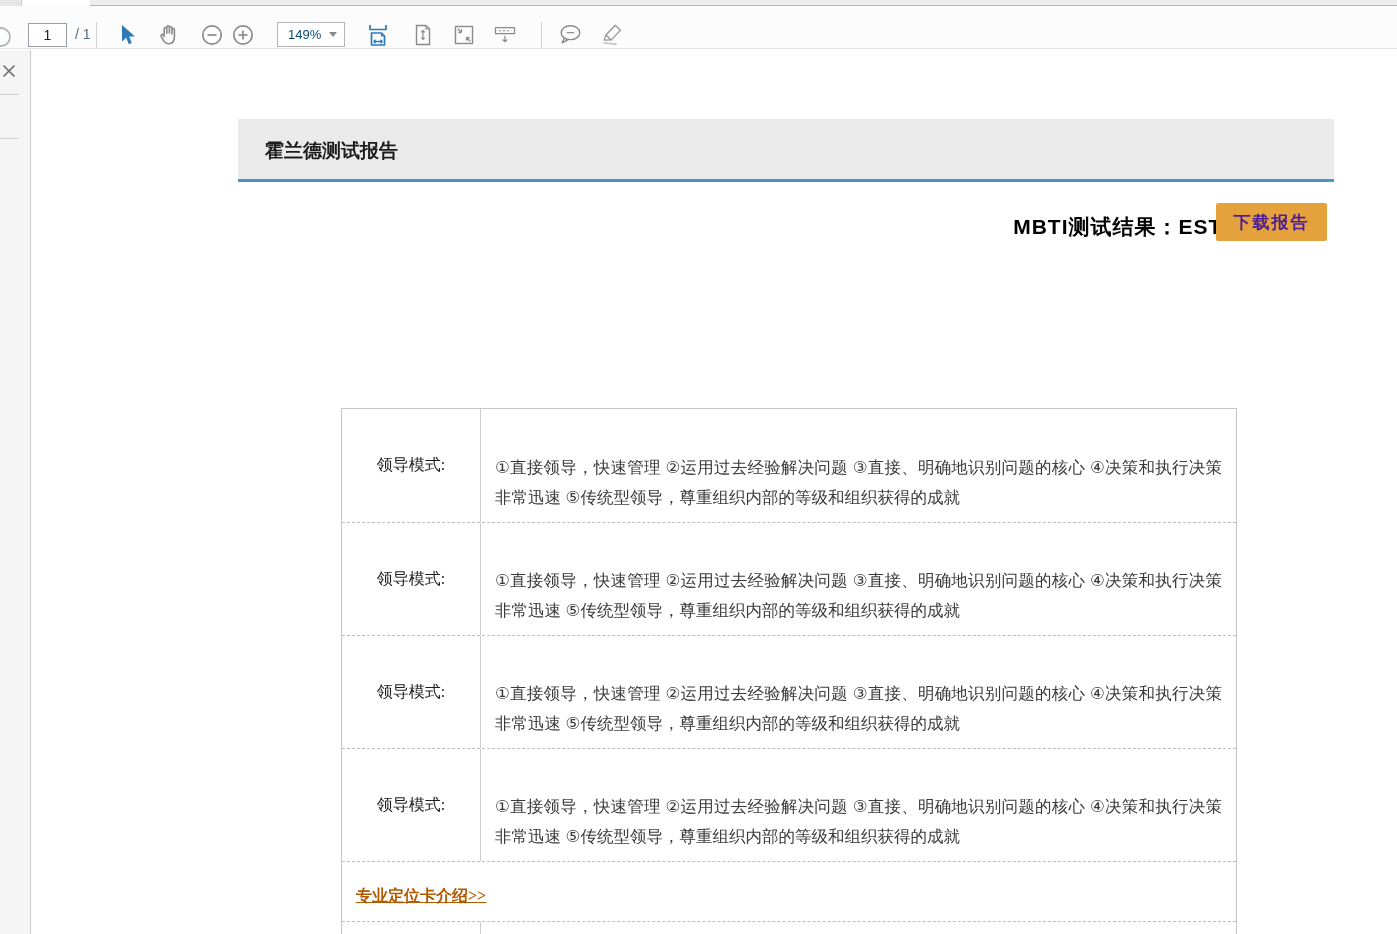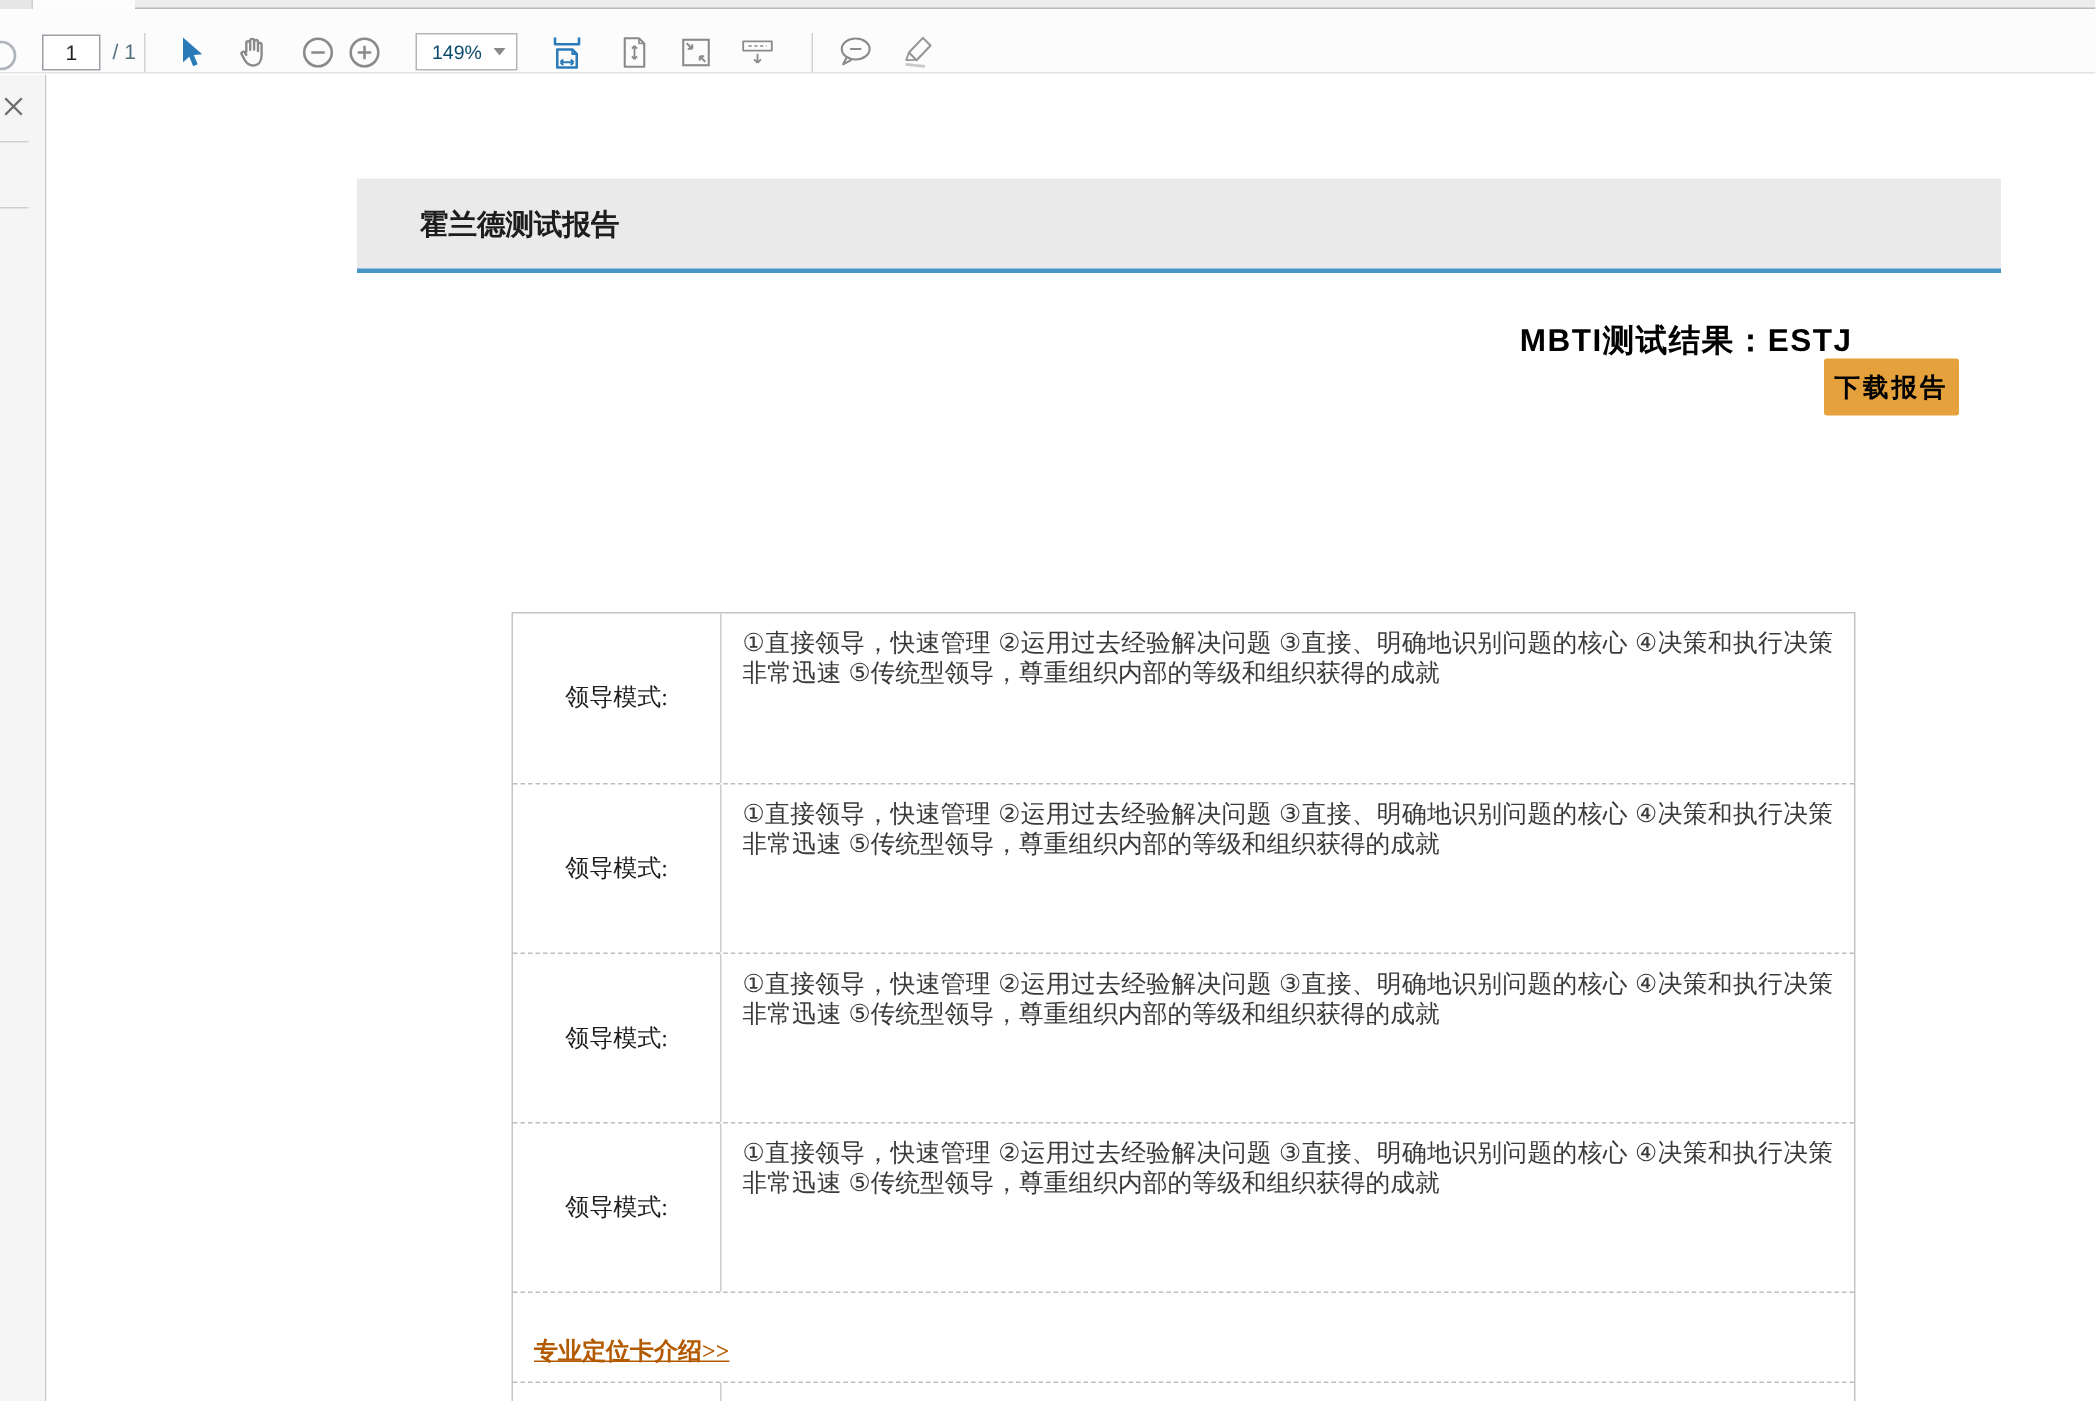--- a/index.html
+++ b/index.html
@@ -41,41 +41,41 @@
   .panel-close { position:absolute; left:1px; top:13px; width:16px; height:16px; cursor:pointer; }
   .panel-sep { position:absolute; left:0; width:19px; height:1px; background:#cfcfcf; }
   .ps1 { top:44px; } .ps2 { top:88px; }
   .collapse-handle { position:absolute; left:33px; top:453px; width:0; height:0; cursor:pointer;
     border-top:6px solid transparent; border-bottom:6px solid transparent; border-right:8px solid #8a8e96; }
 
   
   .doc { position:absolute; left:31px; top:0; width:1366px; height:884px; background:#fff; }
   .banner { position:absolute; left:207px; top:69px; width:1096px; height:63px;
     background:#eaeaea; border-bottom:3px solid #4795c7; }
-  .banner .doc-title { line-height:63px; padding-left:42px; font-size:19px; font-weight:bold; color:#1d1d1d;
+  .banner .doc-title { line-height:63px; padding-left:27px; font-size:19px; font-weight:bold; color:#1d1d1d;
     font-family:"Liberation Serif","DejaVu Serif",serif; }
   .result-heading { position:absolute; left:307px; top:163px; width:897px; text-align:right;
     font-size:21px; font-weight:bold; color:#000; letter-spacing:1px;
     font-family:Liberation Sans, sans-serif; }
-  .download-btn { position:absolute; left:1185px; top:153px; width:90px; height:38px;
-    background:#e5a23c; border:none; border-radius:2px; color:#000000; font-size:17px; font-weight:bold;
-    letter-spacing:2px; cursor:pointer; font-family:"Liberation Serif","DejaVu Serif",serif;margin-top:36px; }
+  .download-btn { position:absolute; left:1185px; top:153px; width:111px; height:38px;
+    background:#e5a23c; border:none; border-radius:2px; color:#4c1d95; font-size:17px; font-weight:bold;
+    letter-spacing:2px; cursor:pointer; font-family:"Liberation Serif","DejaVu Serif",serif; }
   .intro { position:absolute; left:307px; top:213px; width:897px; font-size:17px; line-height:30px;
     color:#3d3d3d; text-align:justify; text-indent:2em; }
 
   .report-table { position:absolute; left:310px; top:358px; width:896px; background:#fff;
     border:1px solid #c5c5c5; }
   .t-row { display:flex; }
   .t-row + .t-row { border-top:1px dashed #bdbdbd; }
   .t-label { width:139px; min-width:139px; border-right:1px solid #cccccc;
     display:flex; align-items:center; justify-content:center;
     font-size:16px; font-weight:normal; color:#1e1e1e;
     font-family:"Liberation Serif","DejaVu Serif",serif; }
-  .t-content { flex:1; padding:10px 14px; display:flex; align-items:flex-start;
-    font-size:16.5px; line-height:20px; color:#3a3a3a; text-align:justify; }
+  .t-content { flex:1; padding:10px 14px; display:flex; align-items:flex-end;
+    font-size:16.5px; line-height:30px; color:#3a3a3a; text-align:justify; }
   .row-leader { height:113px; }
   .row-majors { height:60px; }
   .row-stub { height:45px; }
   .major-link { color:#b35a00; font-weight:bold; font-size:16px; text-decoration:underline;
     font-family:"Liberation Serif","DejaVu Serif",serif; cursor:pointer;margin-top:20px; }
 
   svg { display:block; }
 </style>
 </head>
 <body>

